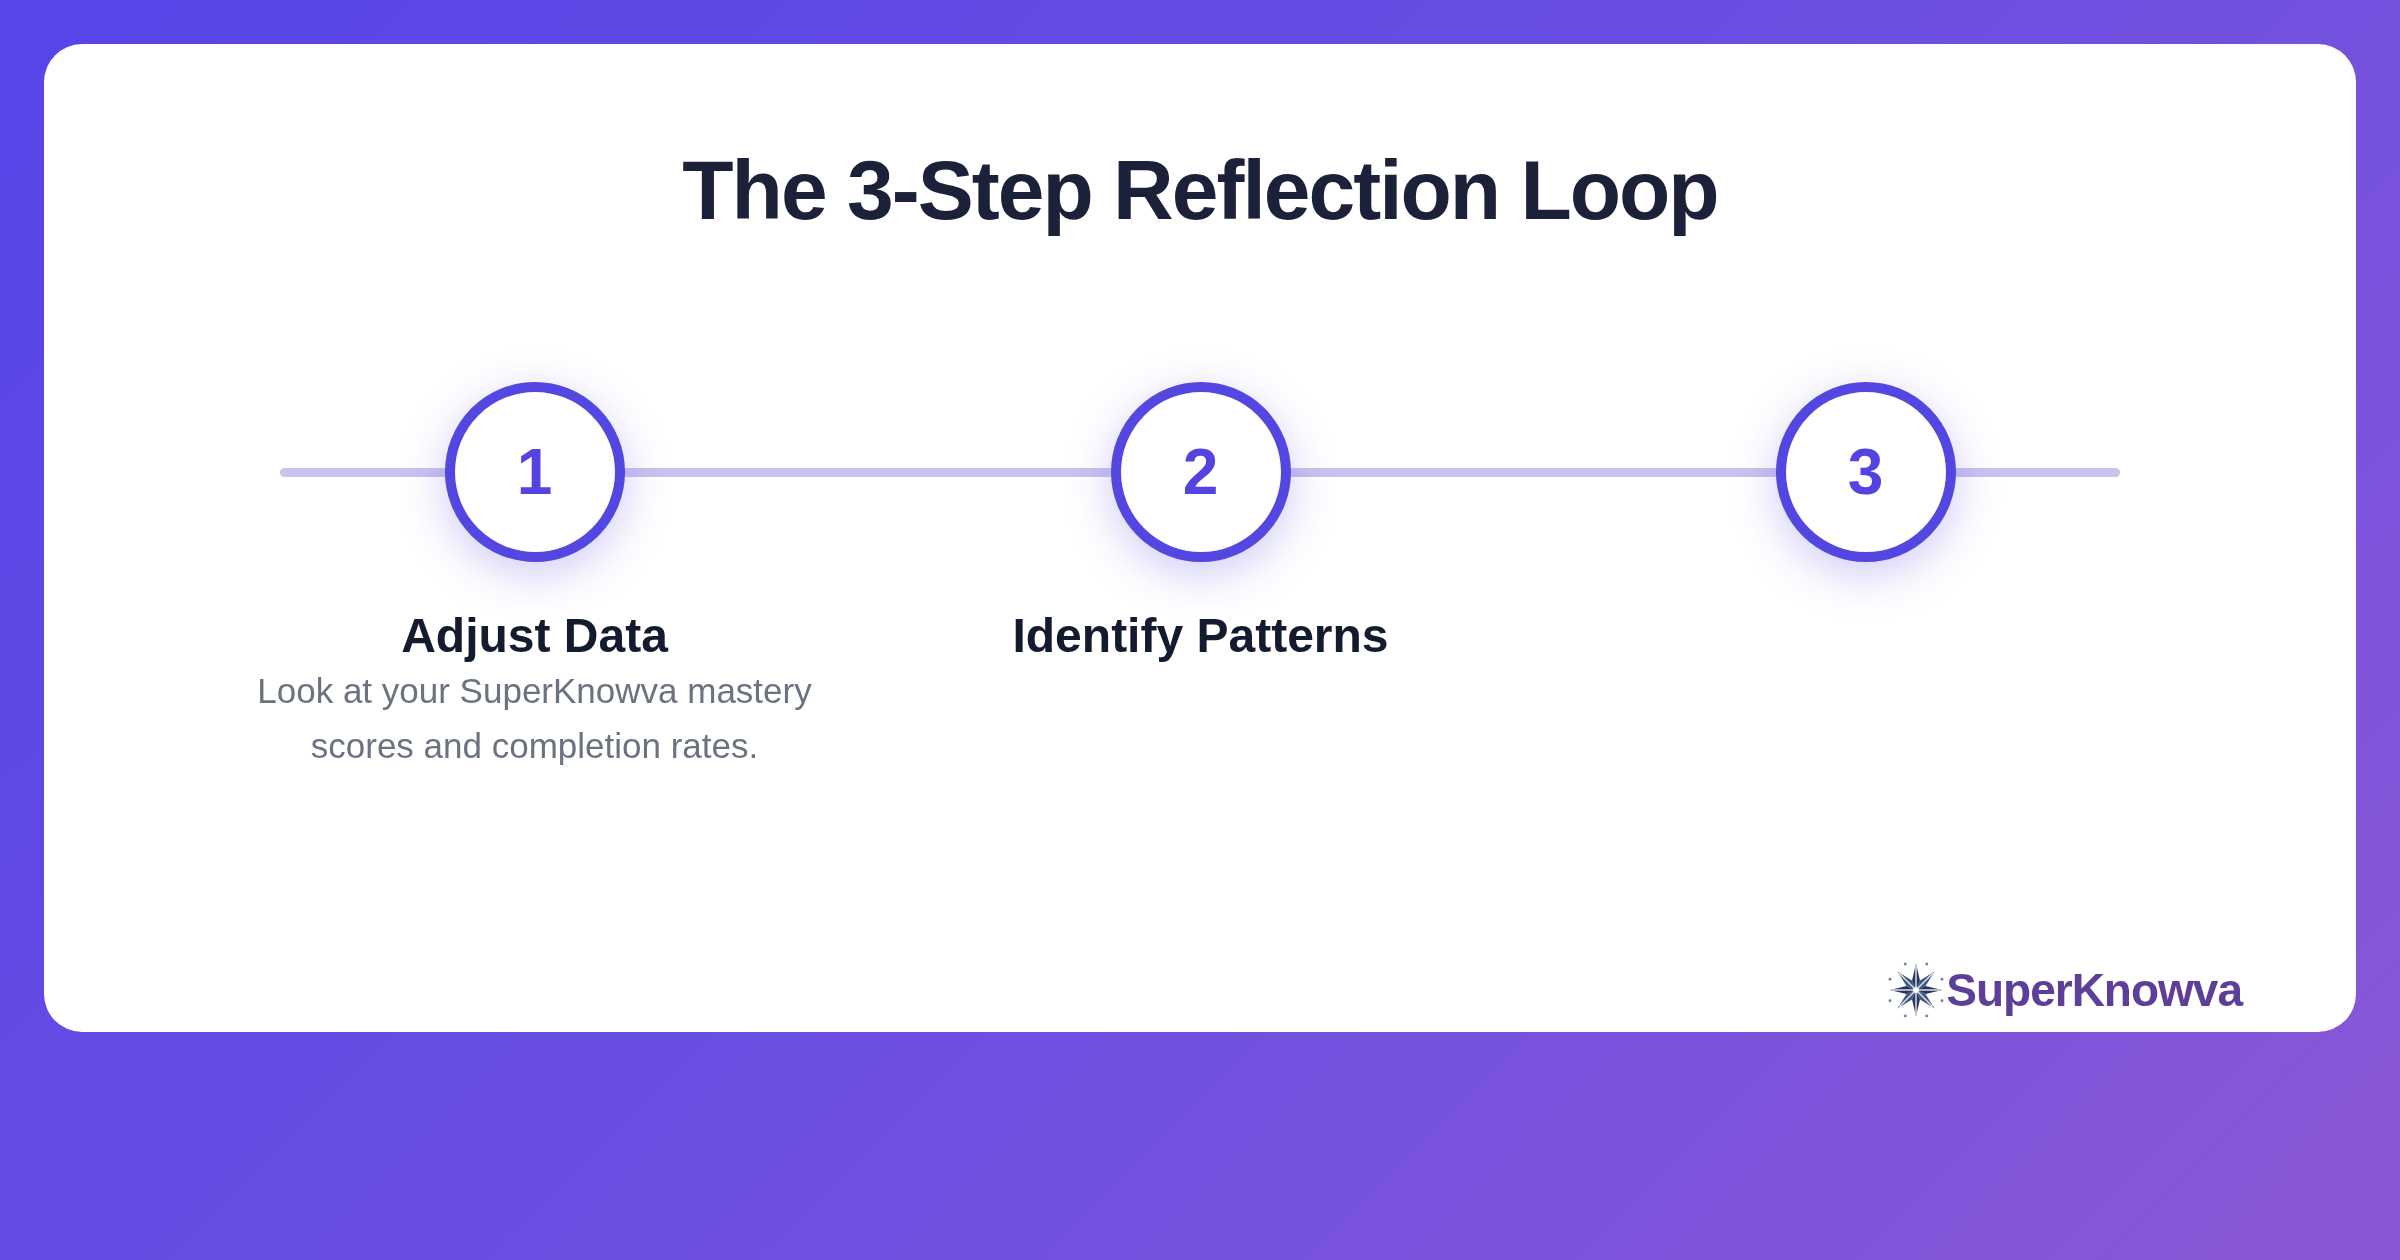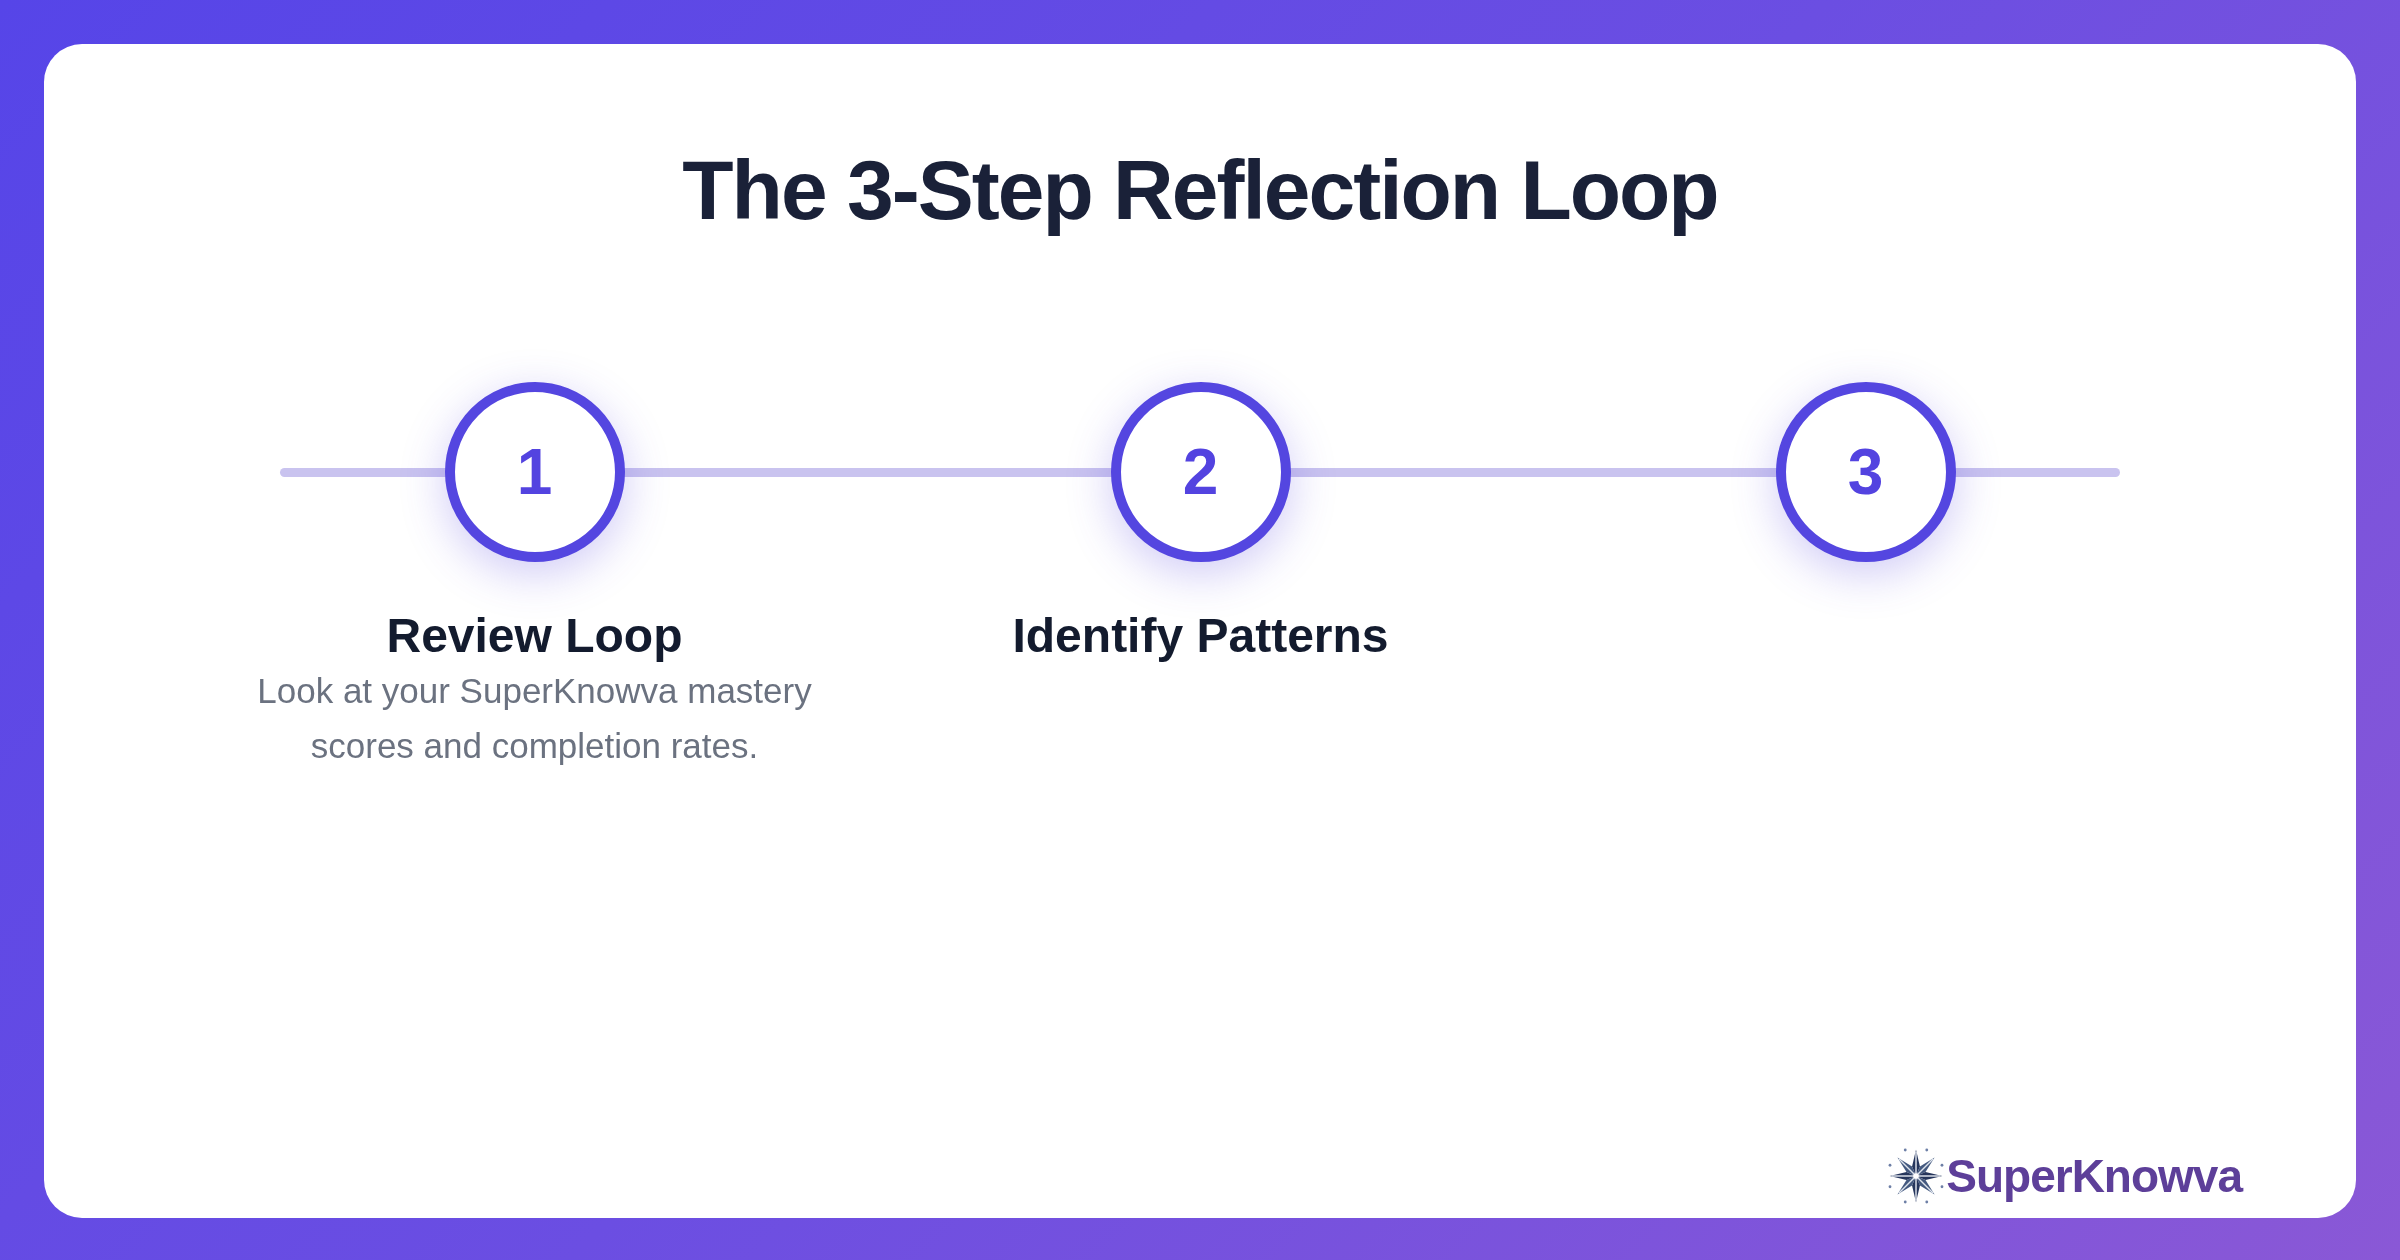--- a/index.html
+++ b/index.html
@@ -12,21 +12,21 @@
     height: 1260px;
     background: linear-gradient(135deg, #5645e8 0%, #6b4ee2 50%, #8a58d6 100%);
     overflow: hidden;
   }
 
   .card {
     position: absolute;
     left: 44px;
     top: 44px;
     width: 2312px;
-    height: 1174px;
+    height: 988px;
     background: #ffffff;
     border-radius: 38px;
   }
 
   .main-title {
     position: absolute;
     top: 98px;
     left: 0;
     width: 100%;
     text-align: center;
@@ -110,21 +110,21 @@
   <div class="card">
 
     <h1 class="main-title">The 3-Step Reflection Loop</h1>
 
     <div class="connector"></div>
 
     <div class="step step-1">
       <div class="circle">
         <span>1</span>
       </div>
-      <div class="step-title">Review Loop</div>
+      <div class="step-title">Adjust Data</div>
       <div class="step-desc">Look at your SuperKnowva mastery scores and completion rates.</div>
     </div>
 
     <div class="step step-2">
       <div class="circle">
         <span>2</span>
       </div>
       <div class="step-title">Identify Patterns</div>
     </div>
 

